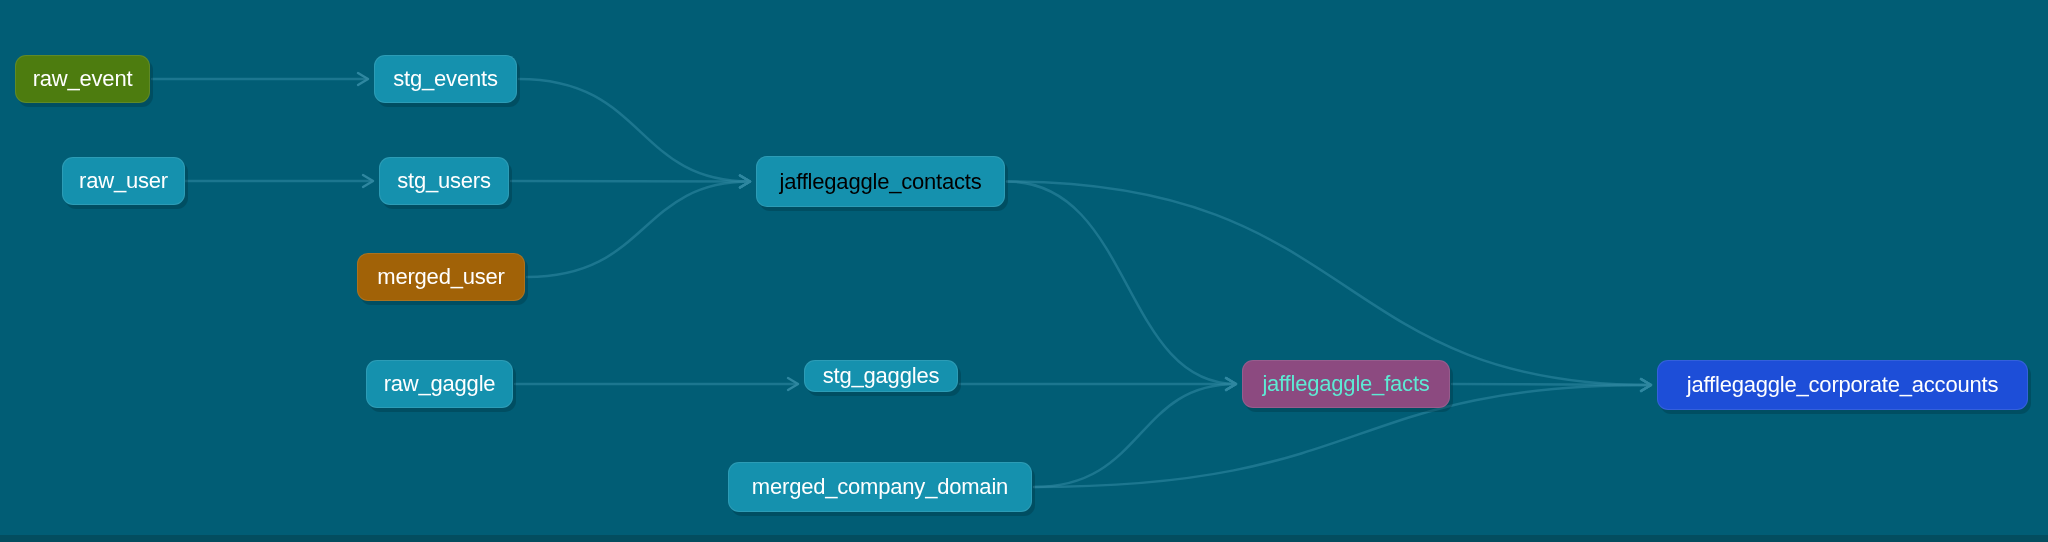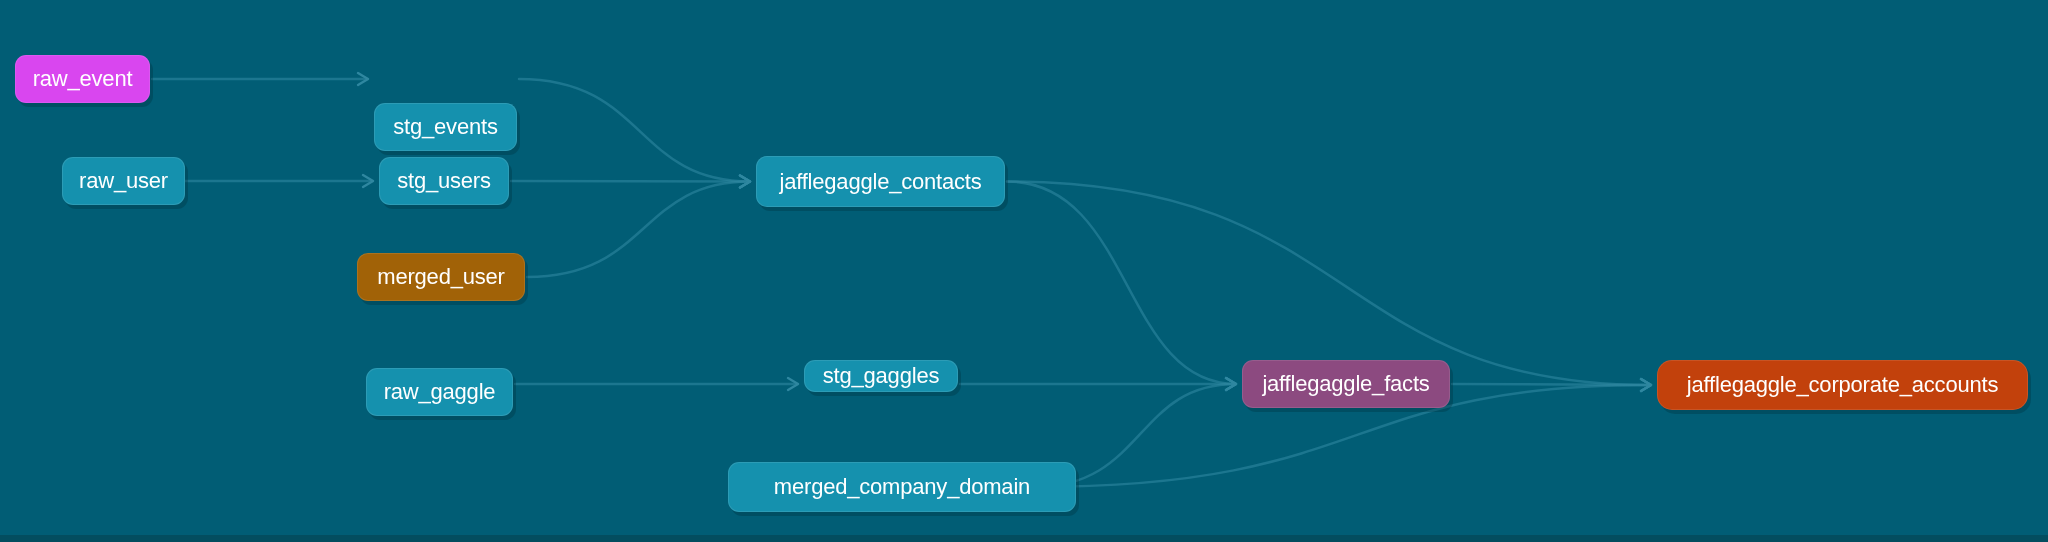--- a/index.html
+++ b/index.html
@@ -54,48 +54,48 @@
       <path d="M 527 277 C 649.65 277, 638.5 181.5, 750 181.5" fill="none" stroke="#2f87a0" stroke-opacity="0.6" stroke-width="2.5" stroke-linecap="round" marker-end="url(#arrow)"></path>
       <path d="M 515 384 L 798 384" fill="none" stroke="#2f87a0" stroke-opacity="0.6" stroke-width="2.5" stroke-linecap="round" marker-end="url(#arrow)"></path>
       <path d="M 960 384 L 1236 384" fill="none" stroke="#2f87a0" stroke-opacity="0.6" stroke-width="2.5" stroke-linecap="round" marker-end="url(#arrow)"></path>
       <path d="M 1007 181.5 C 1132.95 181.5, 1121.5 384, 1236 384" fill="none" stroke="#2f87a0" stroke-opacity="0.6" stroke-width="2.5" stroke-linecap="round" marker-end="url(#arrow)"></path>
       <path d="M 1034 487 C 1145.1 487, 1135 384, 1236 384" fill="none" stroke="#2f87a0" stroke-opacity="0.6" stroke-width="2.5" stroke-linecap="round" marker-end="url(#arrow)"></path>
       <path d="M 1007 181.5 C 1361.2 181.5, 1329 385, 1651 385" fill="none" stroke="#2f87a0" stroke-opacity="0.6" stroke-width="2.5" stroke-linecap="round" marker-end="url(#arrow)"></path>
       <path d="M 1034 487 C 1373.35 487, 1342.5 385, 1651 385" fill="none" stroke="#2f87a0" stroke-opacity="0.6" stroke-width="2.5" stroke-linecap="round" marker-end="url(#arrow)"></path>
       <path d="M 1452 384 L 1651 385" fill="none" stroke="#2f87a0" stroke-opacity="0.6" stroke-width="2.5" stroke-linecap="round" marker-end="url(#arrow)"></path>
     </svg>
   <div id="nodes">
-      <div class="node" style="left: 15px; top: 55px; width: 135px; height: 48px; background: #d946ef; color: rgb(255, 255, 255);">
+      <div class="node" style="left: 15px; top: 55px; width: 135px; height: 48px; background: #4d7c0f; color: rgb(255, 255, 255);">
         <span class="label">raw_event</span>
       </div>
-      <div class="node" style="left: 374px; top: 55px; width: 143px; height: 48px; background: rgb(21, 145, 174); color: rgb(255, 255, 255); margin-top: 48px;">
+      <div class="node" style="left: 374px; top: 55px; width: 143px; height: 48px; background: rgb(21, 145, 174); color: rgb(255, 255, 255);">
         <span class="label">stg_events</span>
       </div>
       <div class="node" style="left: 22px; top: 157px; width: 123px; height: 48px; background: rgb(21, 145, 174); color: rgb(255, 255, 255); margin-left: 40px;">
         <span class="label">raw_user</span>
       </div>
       <div class="node" style="left: 379px; top: 157px; width: 130px; height: 48px; background: rgb(21, 145, 174); color: rgb(255, 255, 255); justify-content: center;">
         <span class="label">stg_users</span>
       </div>
       <div class="node" style="left: 357px; top: 253px; width: 168px; height: 48px; background: #a16207; color: rgb(255, 255, 255);">
         <span class="label">merged_user</span>
       </div>
-      <div class="node" style="left: 756px; top: 156px; width: 249px; height: 51px; background: rgb(21, 145, 174); color: #ffffff;">
+      <div class="node" style="left: 756px; top: 156px; width: 249px; height: 51px; background: rgb(21, 145, 174); color: #000000;">
         <span class="label">jafflegaggle_contacts</span>
       </div>
-      <div class="node" style="left: 366px; top: 368px; width: 147px; height: 48px; background: rgb(21, 145, 174); color: rgb(255, 255, 255); text-align: center;">
+      <div class="node" style="left: 366px; top: 360px; width: 147px; height: 48px; background: rgb(21, 145, 174); color: rgb(255, 255, 255); text-align: center;">
         <span class="label">raw_gaggle</span>
       </div>
       <div class="node" style="left: 804px; top: 360px; width: 154px; height: 32px; background: rgb(21, 145, 174); color: rgb(255, 255, 255);">
         <span class="label">stg_gaggles</span>
       </div>
-      <div class="node" style="left: 1242px; top: 360px; width: 208px; height: 48px; background: rgb(140, 74, 128); color: #ffffff;">
+      <div class="node" style="left: 1242px; top: 360px; width: 208px; height: 48px; background: rgb(140, 74, 128); color: #5eead4;">
         <span class="label">jafflegaggle_facts</span>
       </div>
-      <div class="node" style="left: 728px; top: 462px; width: 348px; height: 50px; background: rgb(21, 145, 174); color: rgb(255, 255, 255);">
+      <div class="node" style="left: 728px; top: 462px; width: 304px; height: 50px; background: rgb(21, 145, 174); color: rgb(255, 255, 255);">
         <span class="label">merged_company_domain</span>
       </div>
-      <div class="node" style="left: 1657px; top: 360px; width: 371px; height: 50px; background: #c2410c; color: rgb(255, 255, 255); border-radius: 15px;">
+      <div class="node" style="left: 1657px; top: 360px; width: 371px; height: 50px; background: #1d4ed8; color: rgb(255, 255, 255);">
         <span class="label">jafflegaggle_corporate_accounts</span>
       </div>
     </div>
   <div id="bottom-edge" style="background: rgb(3, 77, 95);"></div>
 </div>
 
 </body></html>

